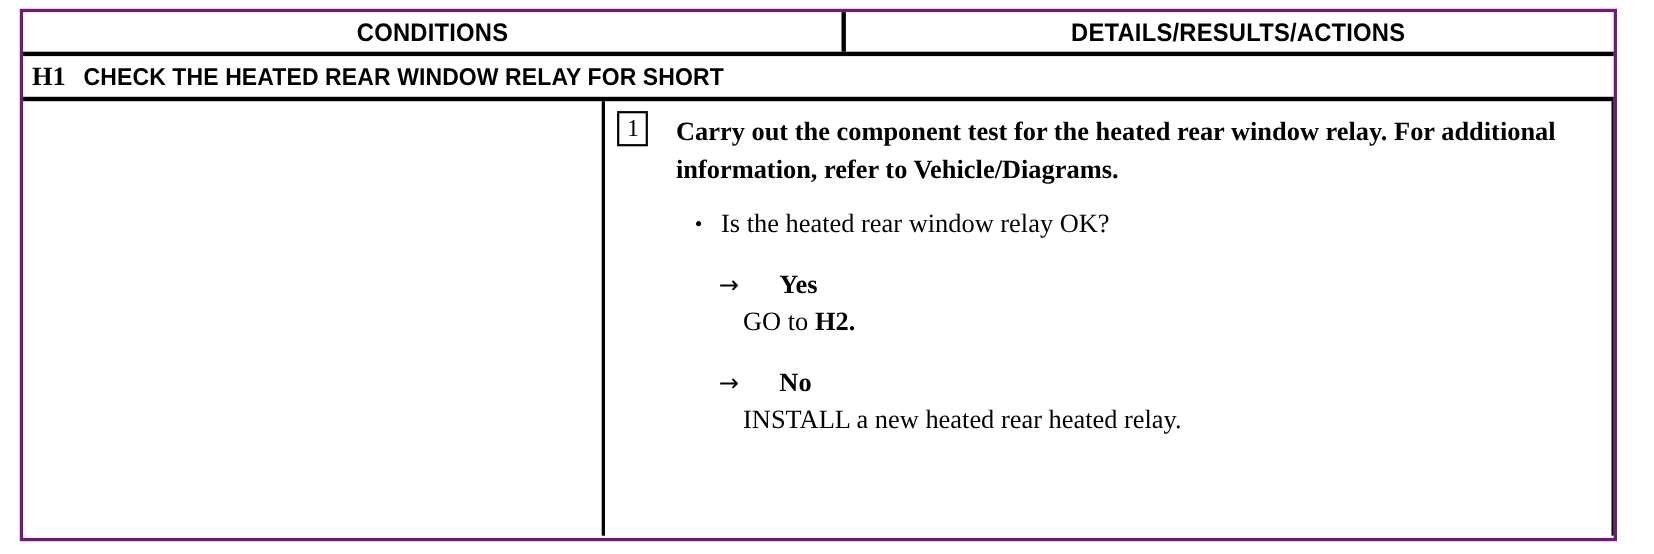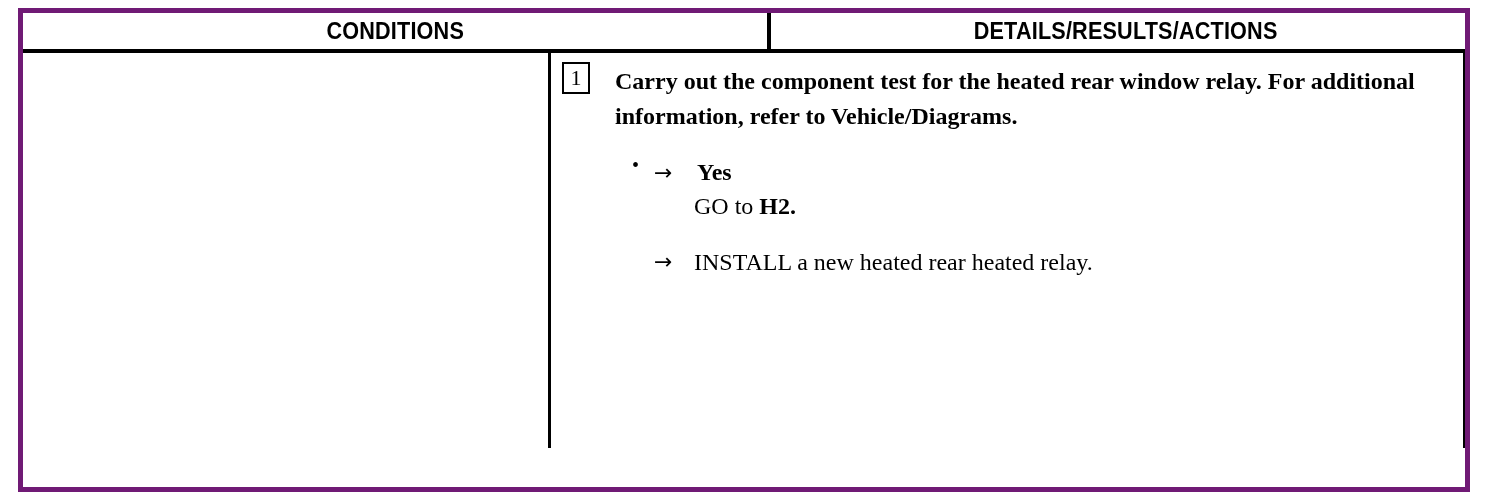--- a/index.html
+++ b/index.html
@@ -23,21 +23,21 @@
     background: #ffffff;
   }
 
   
   .ppt-table {
     position: absolute;
     left: 18px;
     top: 8px;
     width: 1452px;
     height: 484px;
-    border: 5px solid #701a75;
+    border: 3px solid #701a75;
     box-sizing: border-box;
     background: #ffffff;
   }
 
   
   .header-row {
     display: flex;
     height: 40px;
     border-bottom: 4px solid #000000;
     box-sizing: border-box;
@@ -176,28 +176,28 @@
   }
   .branch .arrow {
     position: absolute;
     left: 0;
     top: 0;
     font-family: "DejaVu Sans", sans-serif;
     font-size: 22px;
     line-height: 33px;
   }
   .branch-label {
-    margin-left: 43px;
+    margin-left: 55px;
     font-family: "Liberation Serif", "DejaVu Serif", serif;
     font-weight: bold;
     font-size: 24px;
     line-height: 33px;
   }
   .branch-actions {
-    margin-left: 40px;
+    margin-left: 22px;
     font-family: "Liberation Serif", "DejaVu Serif", serif;
     font-size: 24px;
     line-height: 34px;
   }
   .branch-actions .b {
     font-weight: bold;
   }
   .action-line {
     white-space: nowrap;
   }
@@ -211,50 +211,56 @@
 
     <div class="header-row">
       <div class="header-cell conditions">
         <span class="header-text">CONDITIONS</span>
       </div>
       <div class="header-cell details">
         <span class="header-text">DETAILS/RESULTS/ACTIONS</span>
       </div>
     </div>
 
+    <div class="title-row">
+      <span class="test-id">H1</span>
+      <span class="test-title">CHECK THE HEATED REAR WINDOW RELAY FOR SHORT</span>
+    </div>
 
     <div class="body-row">
 
       <div class="cell-conditions">
         
       </div>
 
       <div class="cell-details">
 
         <div class="step-block">
           <span class="step-num-box">1</span>
           <div class="step-text">Carry out the component test for the heated rear window relay. For additional information, refer to Vehicle/Diagrams.</div>
         </div>
 
         <ul class="question-list">
           <li class="question-item">
             <span class="dot">•</span>
+            <span>Is the heated rear window relay OK?</span>
           </li>
         </ul>
 
         <div class="branch">
           <span class="arrow">→</span>
           <div class="branch-label">Yes</div>
           <div class="branch-actions">
             <div class="action-line"><span>GO to </span><span class="b">H2.</span></div>
           </div>
         </div>
 
         <div class="branch">
           <span class="arrow">→</span>
+          <div class="branch-label">No</div>
           <div class="branch-actions">
             <div class="action-line">INSTALL a new heated rear heated relay.</div>
           </div>
         </div>
 
       </div>
     </div>
   </div>
 </div>
 

